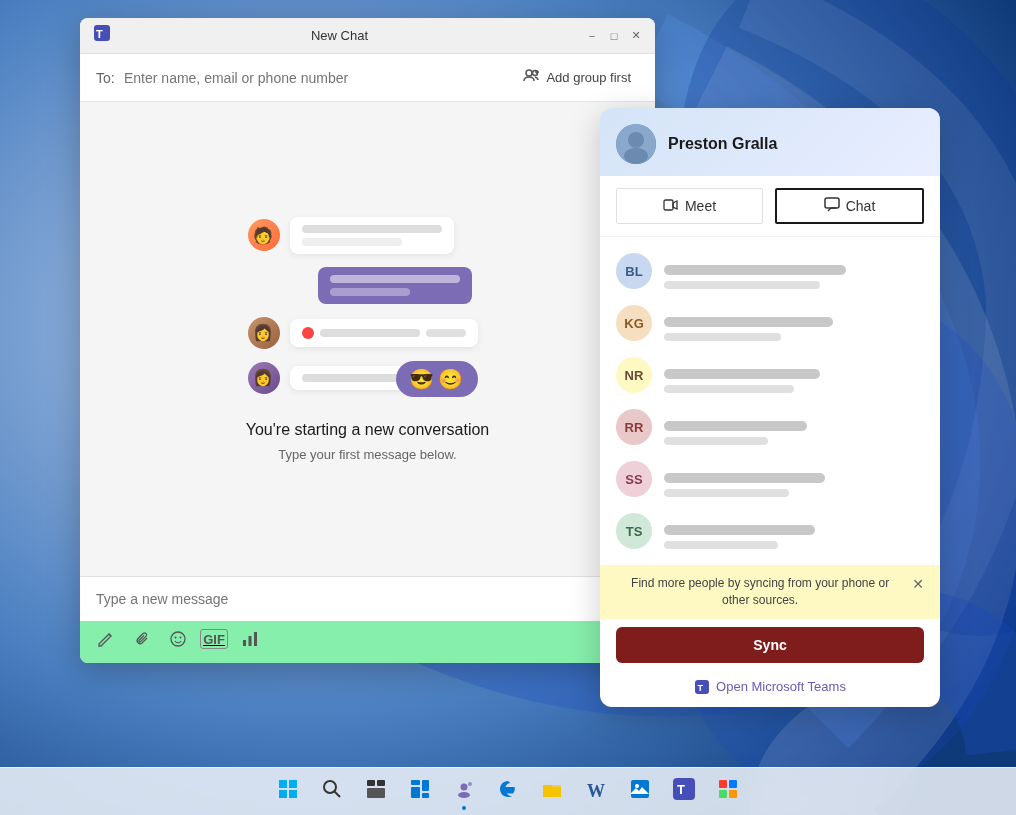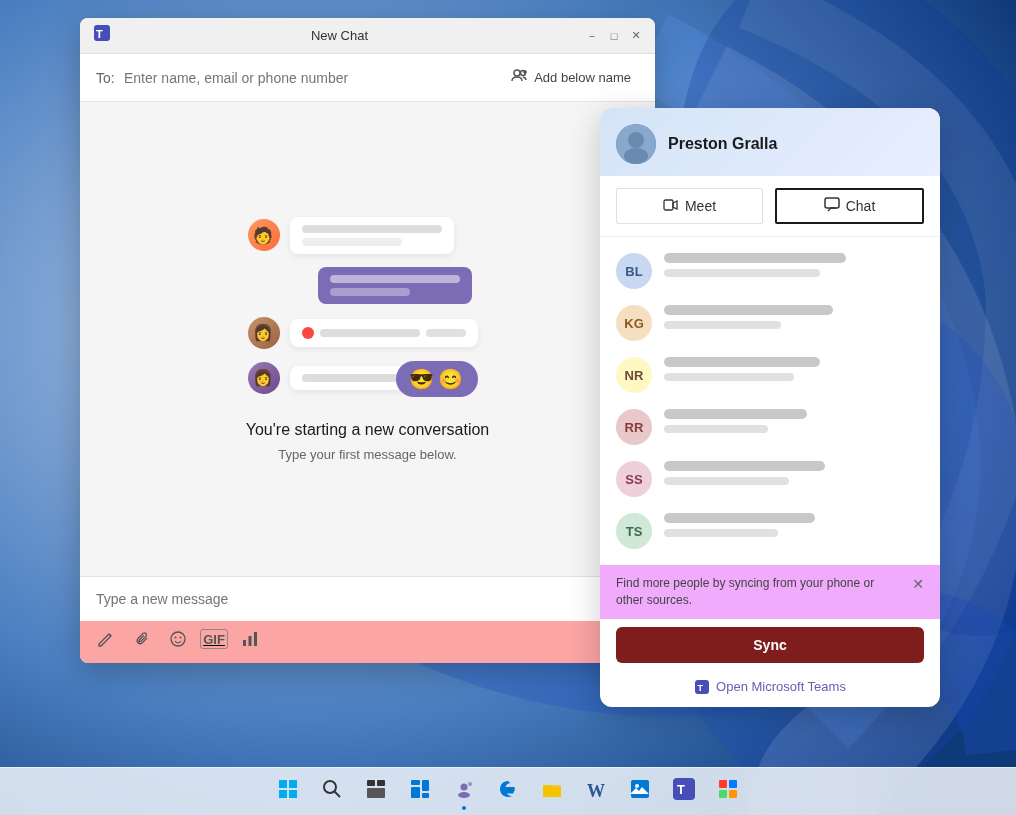--- a/index.html
+++ b/index.html
@@ -171,21 +171,21 @@
       text-align: center;
     }
     .chat-subtext {
       font-size: 13px;
       color: #666;
       text-align: center;
     }
 
     
     .message-input-area {
-      background: #fca5a5;
+      background: #86efac;
       border-top: 1px solid #e0e0e0;
       text-decoration: underline;
     }
     .message-input {
       width: 100%;
       padding: 14px 16px;
       border: none;
       outline: none;
       font-size: 14px;
       color: #999;
@@ -275,21 +275,21 @@
     }
 
     
     .contacts-list {
       padding: 8px 0;
       max-height: 380px;
       overflow-y: auto;
     }
     .contact-item {
       display: flex;
-      align-items: flex-start;
+      align-items: flex-end;
       padding: 8px 16px;
       gap: 12px;
       cursor: pointer;
     }
     .contact-initials {
       width: 36px;
       height: 36px;
       border-radius: 50%;
       display: flex;
       align-items: center;
@@ -310,28 +310,29 @@
     }
     .contact-line2 {
       height: 8px;
       border-radius: 4px;
       background: #e0e0e0;
       width: 60%;
     }
 
     
     .sync-banner {
-      background: #f0abfc;
+      background: #fef9c3;
       padding: 10px 16px;
       display: flex;
       align-items: flex-start;
       gap: 8px;
       font-size: 12px;
       color: #444;
       line-height: 1.4;
+      text-align: center;
     }
     .sync-close {
       margin-left: auto;
       cursor: pointer;
       color: #666;
       font-size: 14px;
       flex-shrink: 0;
     }
 
     
@@ -410,21 +411,21 @@
       <span class="add-group-icon">
         <svg width="18" height="18" viewBox="0 0 18 18" fill="none">
           <circle cx="7" cy="6" r="3" stroke="#555" stroke-width="1.5"></circle>
           <circle cx="13" cy="6" r="2.5" stroke="#555" stroke-width="1.5"></circle>
           <path d="M2 14c0-2.5 2.2-4 5-4s5 1.5 5 4" stroke="#555" stroke-width="1.5" fill="none"></path>
           <path d="M13 10c1.5.5 3 1.5 3 3" stroke="#555" stroke-width="1.5" fill="none"></path>
           <line x1="15" y1="3" x2="15" y2="7" stroke="#555" stroke-width="1.5"></line>
           <line x1="13" y1="5" x2="17" y2="5" stroke="#555" stroke-width="1.5"></line>
         </svg>
       </span>
-      <span>Add below name</span>
+      <span>Add group first</span>
     </div>
   </div>
 
   <div class="chat-body">
 
     <div class="illustration">
 
       <div style="position:absolute;top:0;left:30px;display:flex;align-items:center;gap:10px;">
         <div style="width:32px;height:32px;border-radius:50%;background:linear-gradient(135deg,#ff9a5c,#ff6b3d);display:flex;align-items:center;justify-content:center;font-size:16px;">🧑</div>
         <div style="background:white;border-radius:8px;padding:8px 12px;box-shadow:0 2px 6px rgba(0,0,0,0.08);">

